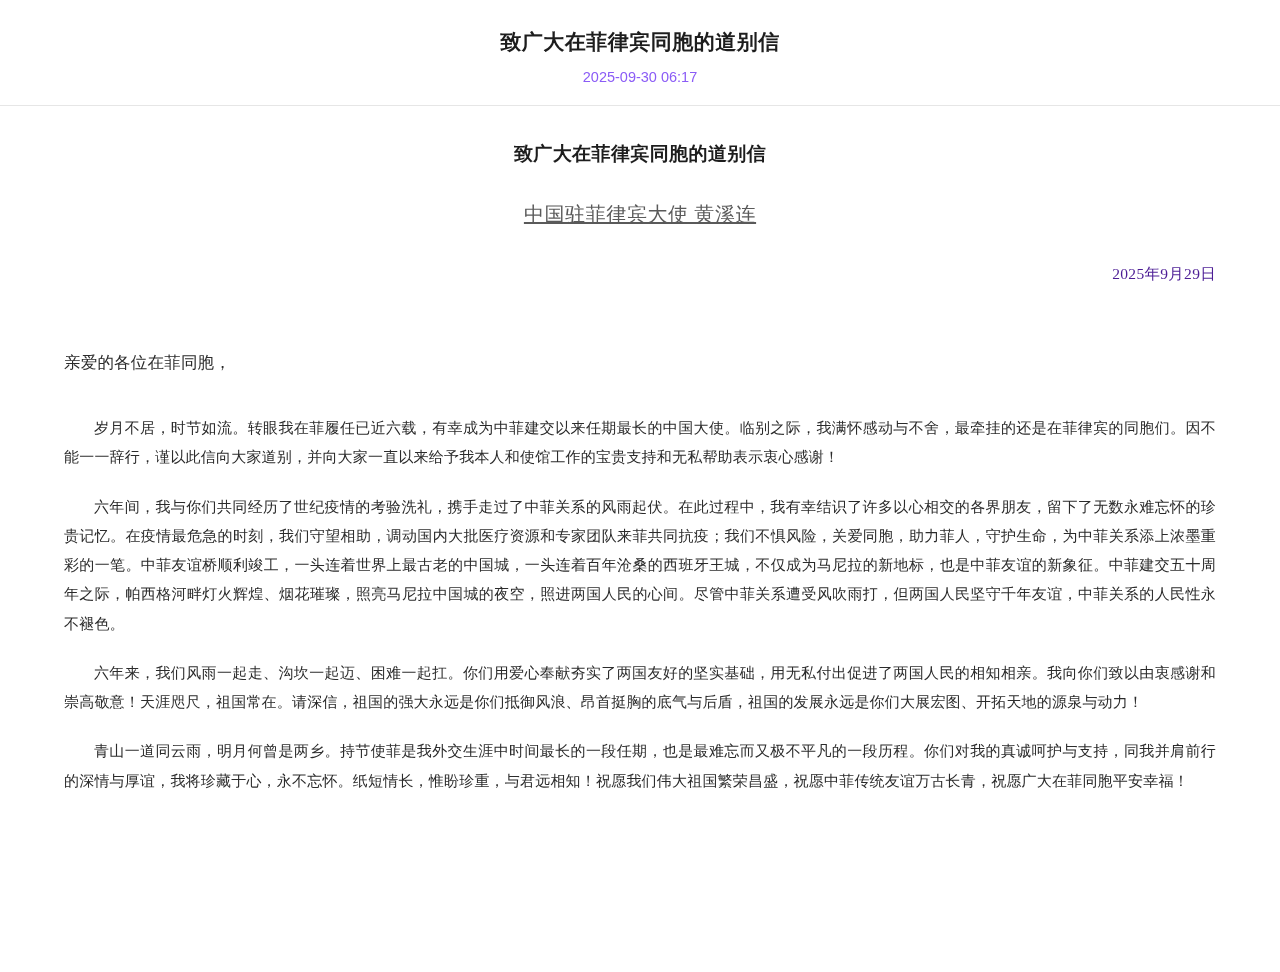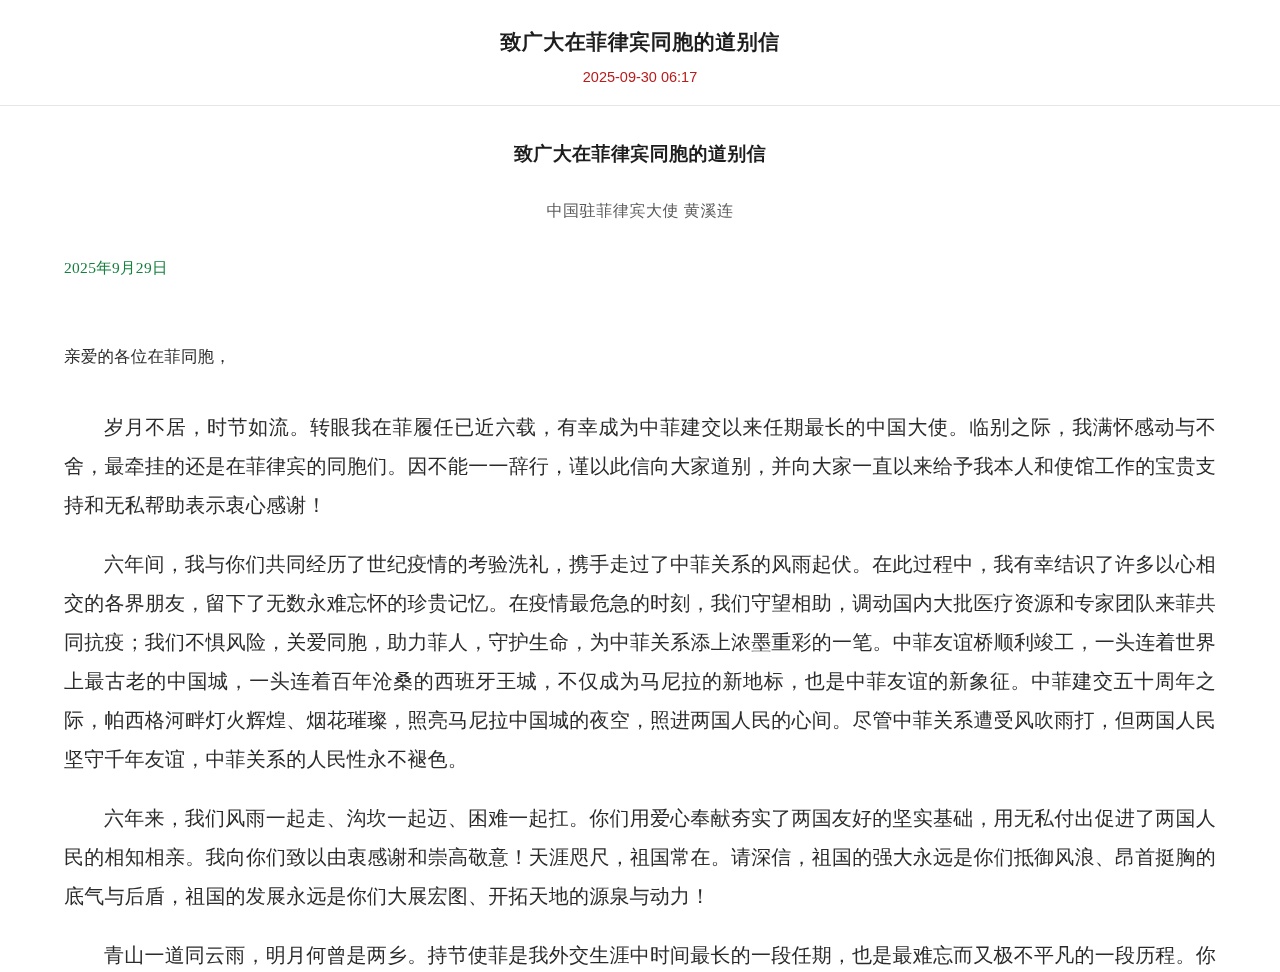--- a/index.html
+++ b/index.html
@@ -26,60 +26,61 @@
   .doc-title {
     font-size: 21px;
     font-weight: bold;
     color: #1d1d1d;
     letter-spacing: 0.5px;
     line-height: 1.4;
     margin: 0 0 12px 0;
   }
   .doc-timestamp {
     font-size: 14.5px;
-    color: #b91c1c;
+    color: #8b5cf6;
     font-family: "Liberation Sans", sans-serif;
     margin: 0 0 6px 0;
   }
   .article {
     padding: 34px 64px 20px 64px;
     box-sizing: border-box;
   }
   .article-title {
     text-align: center;
     font-size: 19px;
     font-weight: bold;
     color: #1d1d1d;
     line-height: 1.5;
     margin: 0 0 32px 0;
     letter-spacing: 0.4px;
   }
   .article-byline {
     text-align: center;
-    font-size: 16px;
+    font-size: 20px;
     color: #5a5a5a;
     margin: 0 0 36px 0;
     letter-spacing: 0.6px;
+    text-decoration: underline;
   }
   .article-date {
-    text-align: left;
+    text-align: right;
     font-size: 15.5px;
-    color: #15803d;
+    color: #4c1d95;
     margin: 0 0 62px 0;
     letter-spacing: 0.3px;
   }
   .salutation {
     font-size: 16.5px;
     color: #2b2b2b;
     margin: 0 0 36px 0;
     line-height: 1.9;
     letter-spacing: 0.2px;
   }
   .para {
-    font-size: 20px;
+    font-size: 15px;
     color: #2b2b2b;
     line-height: 1.95;
     margin: 4px 0 20px 0;
     text-indent: 2em;
     text-align: justify;
     letter-spacing: 0.2px;
   }
 </style>
 </head>
 <body>

